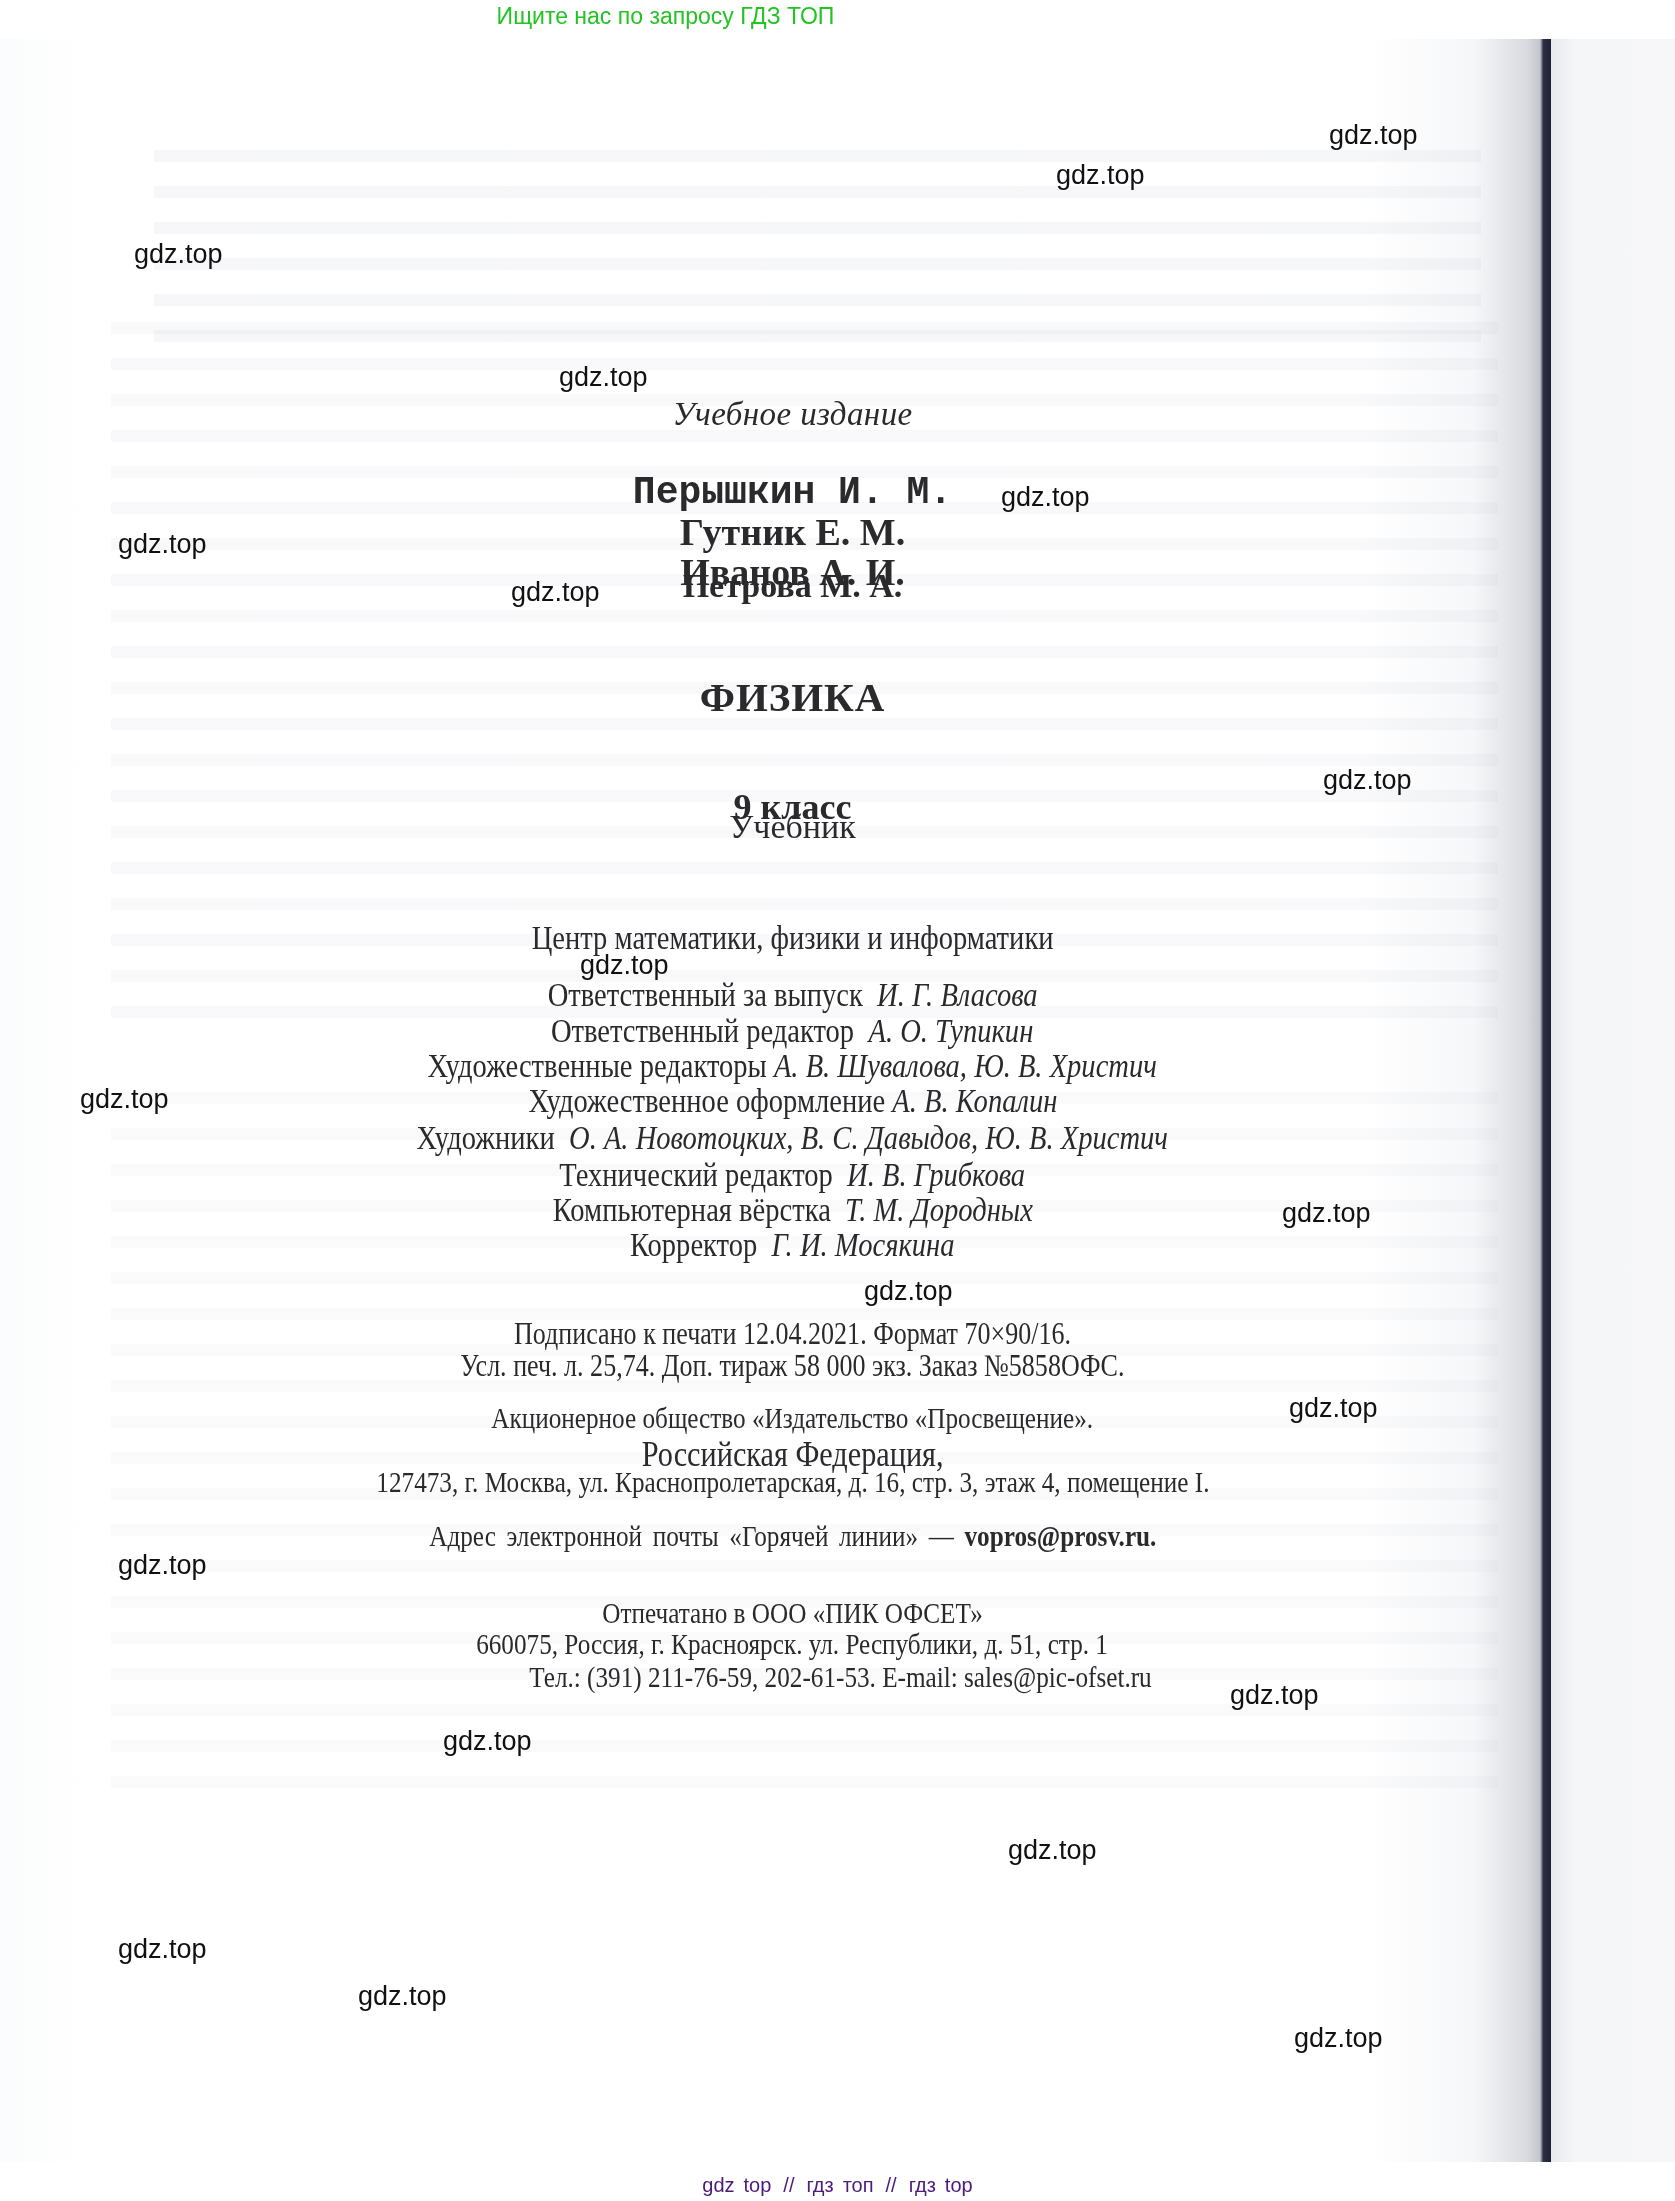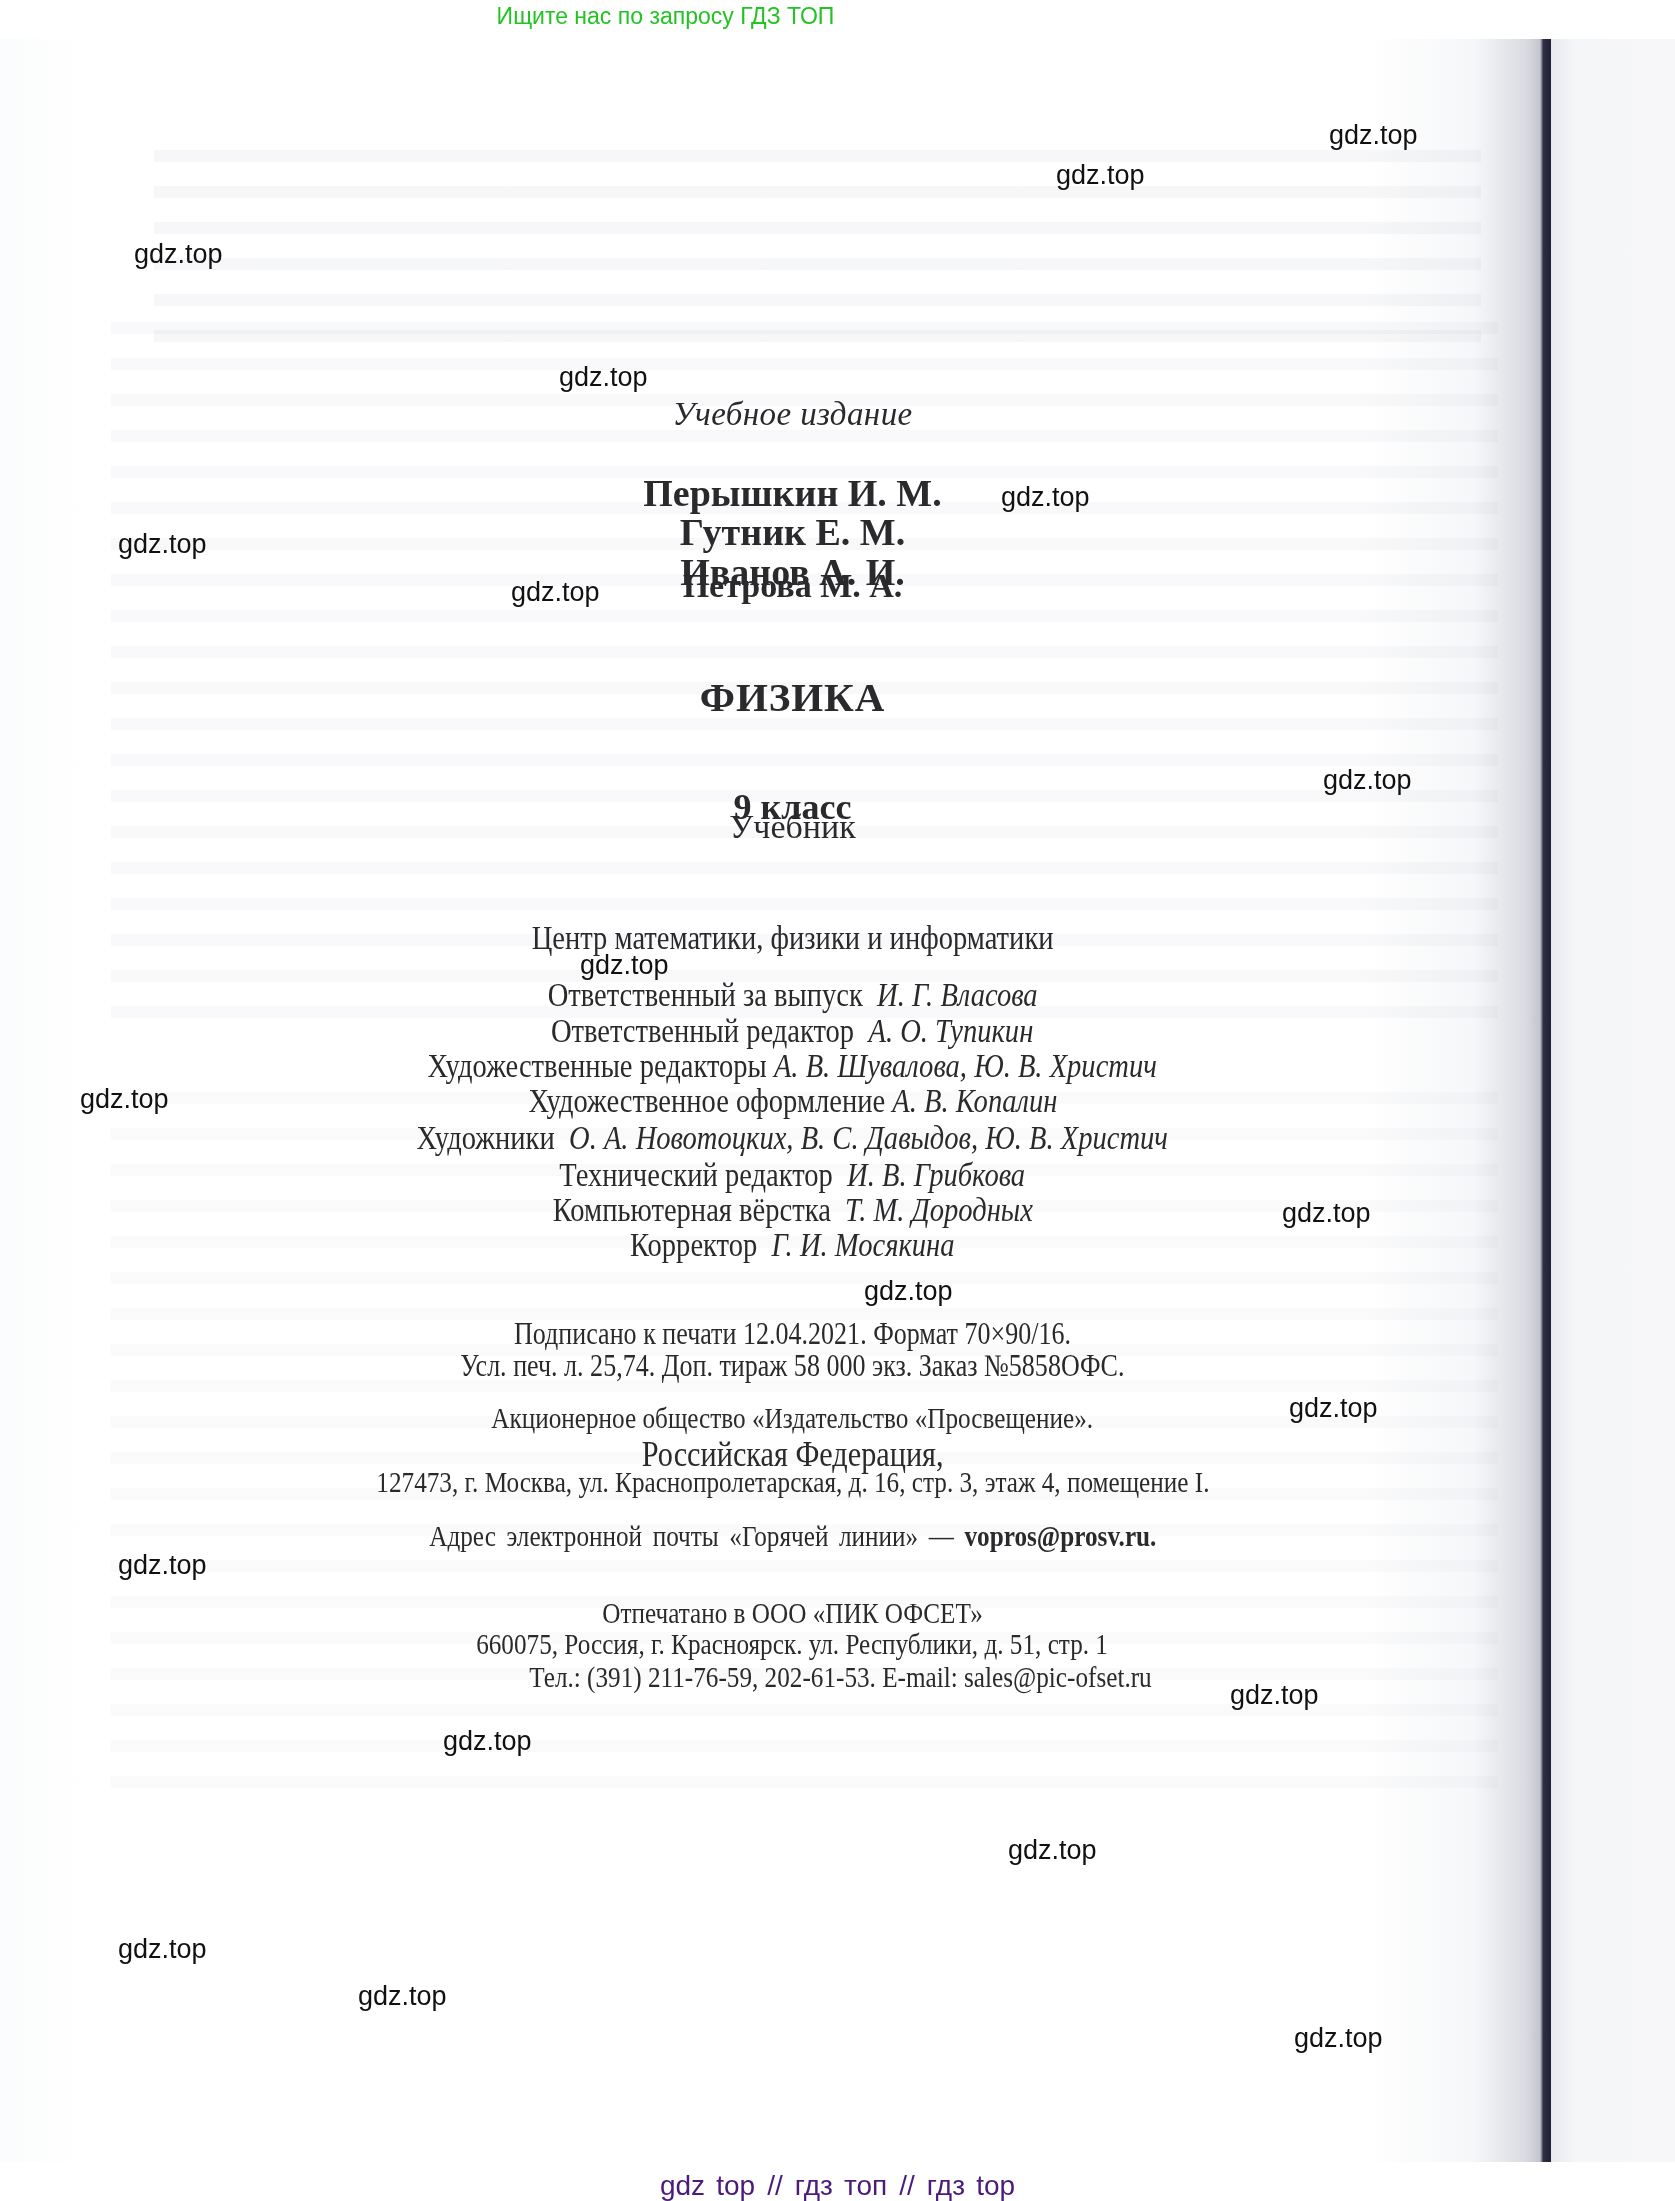--- a/index.html
+++ b/index.html
@@ -10,21 +10,21 @@
     color: #2a2a2c;
   }
   .banner-top {
     position: absolute; left: 0; width: 1331px; top: 3.4px; text-align: center;
     font-family: "Liberation Sans", "DejaVu Sans", sans-serif;
     font-size: 23px; color: #22c322; line-height: 27px;
   }
   .banner-bottom {
     position: absolute; left: 0; width: 1675px; top: 2171px; text-align: center;
     font-family: "Liberation Sans", "DejaVu Sans", sans-serif;
-    font-size: 28px; color: #4b1a7a; line-height: 29px; word-spacing: 3.4px;
+    font-size: 20px; color: #4b1a7a; line-height: 29px; word-spacing: 3.4px;
   }
   .banner-bottom .sep { margin: 0 12px; }
   .page {
     position: absolute; left: 0; top: 39px; width: 1551px; height: 2123px;
     background: linear-gradient(90deg, #fbfcfd 0%, #ffffff 6%, #ffffff 88%, #f6f7f9 95%, #d9dbe0 98.4%, #c2c5cc 99.3%, #2d2f45 99.5%, #1f2036 100%);
   }
   .page-right {
     position: absolute; left: 1551px; top: 39px; width: 124px; height: 2123px;
     background: linear-gradient(90deg, #e8e9ee 0%, #f5f6f8 20%, #f7f7f9 100%);
   }
@@ -51,21 +51,21 @@
   <div class="ghost" style="left:154px; top:111px; width:1327px; height:197px;"></div>
   <div class="ghost" style="left:111px; top:283px; width:1387px; height:702px; opacity:0.8;"></div>
   <div class="ghost" style="left:111px; top:1053px; width:1387px; height:702px; opacity:0.6;"></div>
 </div>
 <div class="page-right"></div>
 
 <div class="line it" style="top:396px; font-size:33px; letter-spacing:0.4px;">
   <span>Учебное издание</span>
 </div>
 
-<div class="line b" style="top:471px; font-size:38px;"><span>Перышкин И. М.</span></div>
+<div class="line b" style="top:471px; font-size:38px;font-family:Liberation Mono, monospace;"><span>Перышкин И. М.</span></div>
 <div class="line b" style="top:510px; font-size:38px;"><span>Гутник Е. М.</span></div>
 <div class="line b" style="top:550px; font-size:38px;"><span>Иванов А. И.</span></div>
 <div class="line b" style="top:567px; font-size:34px;"><span>Петрова М. А.</span></div>
 
 <div class="line b" style="top:673px; font-size:41px; letter-spacing:0.9px;"><span>ФИЗИКА</span></div>
 <div class="line b" style="top:738px; font-size:36px;margin-top:48px;"><span>9 класс</span></div>
 <div class="line" style="top:808px; font-size:34px;"><span>Учебник</span></div>
 
 <div class="line" style="top:919px; font-size:34px;">
   <span class="cond">Центр математики, физики и информатики</span>

